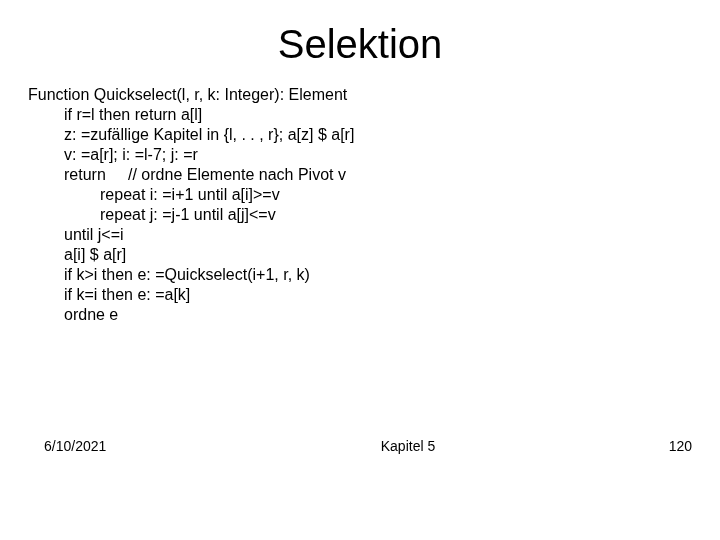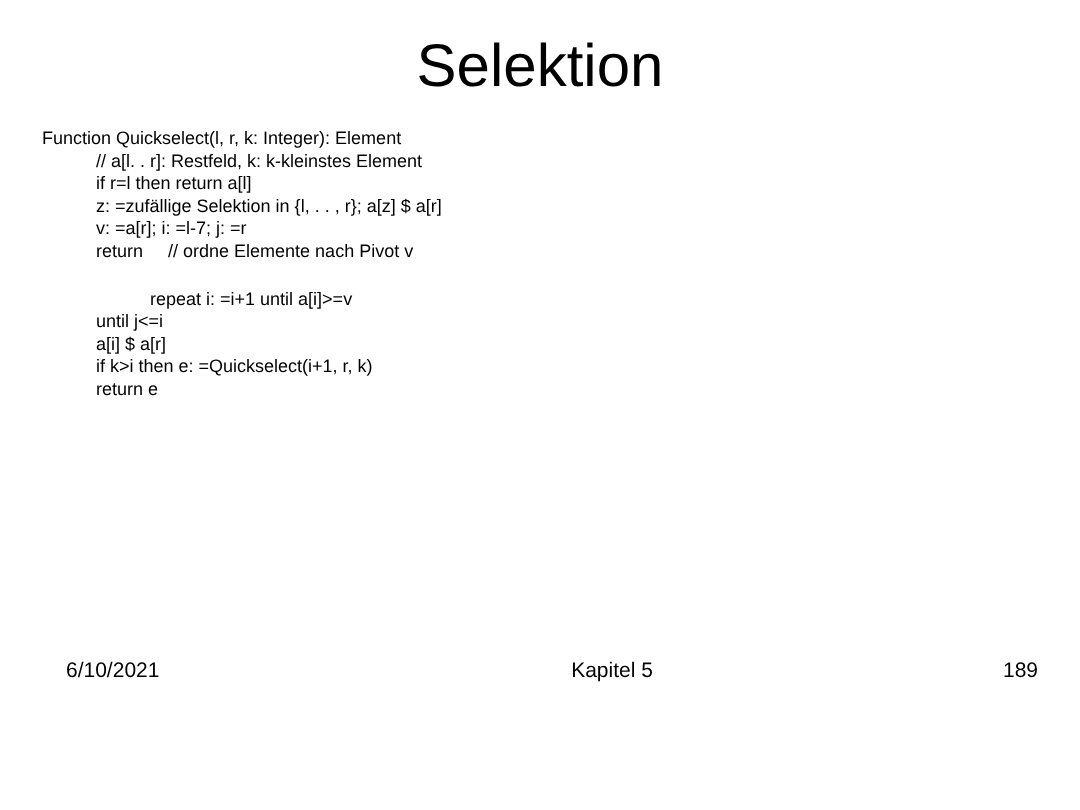--- a/index.html
+++ b/index.html
@@ -21,27 +21,27 @@
   .title {
     text-align: center;
     font-size: 40px;
     font-weight: 400;
     padding-top: 22px;
     padding-bottom: 18px;
     font-family: Arial, Helvetica, sans-serif;
   }
   .body {
     padding: 0 28px 0 28px;
-    font-size: 12px;
+    font-size: 16px;
     line-height: 1.25;
     font-family: Arial, Helvetica, sans-serif;
   }
   .line { white-space: pre; }
   .indent1 { padding-left: 36px; }
-  .indent2 { padding-left: 72px; margin-top: 17px; }
+  .indent2 { padding-left: 72px; }
   .footer {
     position: absolute;
     bottom: 14px;
     left: 0;
     width: 100%;
     font-size: 14px;
     color: #000;
     font-family: Arial, Helvetica, sans-serif;
   }
   .footer .date { position: absolute; left: 44px; bottom: 0; }
@@ -49,30 +49,31 @@
   .footer .page { position: absolute; right: 28px; bottom: 0; }
 </style>
 </head>
 <body>
 
 <div class="slide">
   <div class="title">Selektion</div>
 
   <div class="body">
     <div class="line">Function Quickselect(l, r, k: Integer): Element</div>
-    <div class="line indent1">// a[l. . r]: Restfeld, k: k-kleinstes Element</div>
     <div class="line indent1">if r=l then return a[l]</div>
-    <div class="line indent1">z: =zufällige Selektion in {l, . . , r}; a[z] $ a[r]</div>
+    <div class="line indent1">z: =zufällige Kapitel in {l, . . , r}; a[z] $ a[r]</div>
     <div class="line indent1">v: =a[r]; i: =l-7; j: =r</div>
     <div class="line indent1">return     // ordne Elemente nach Pivot v</div>
     <div class="line indent2">repeat i: =i+1 until a[i]&gt;=v</div>
+    <div class="line indent2">repeat j: =j-1 until a[j]&lt;=v</div>
     <div class="line indent1">until j&lt;=i</div>
     <div class="line indent1">a[i] $ a[r]</div>
     <div class="line indent1">if k&gt;i then e: =Quickselect(i+1, r, k)</div>
-    <div class="line indent1">return e</div>
+    <div class="line indent1">if k=i then e: =a[k]</div>
+    <div class="line indent1">ordne e</div>
   </div>
 
   <div class="footer">
     <div class="date">6/10/2021</div>
     <div class="chapter">Kapitel 5</div>
-    <div class="page">189</div>
+    <div class="page">120</div>
   </div>
 </div>
 
 </body></html>

